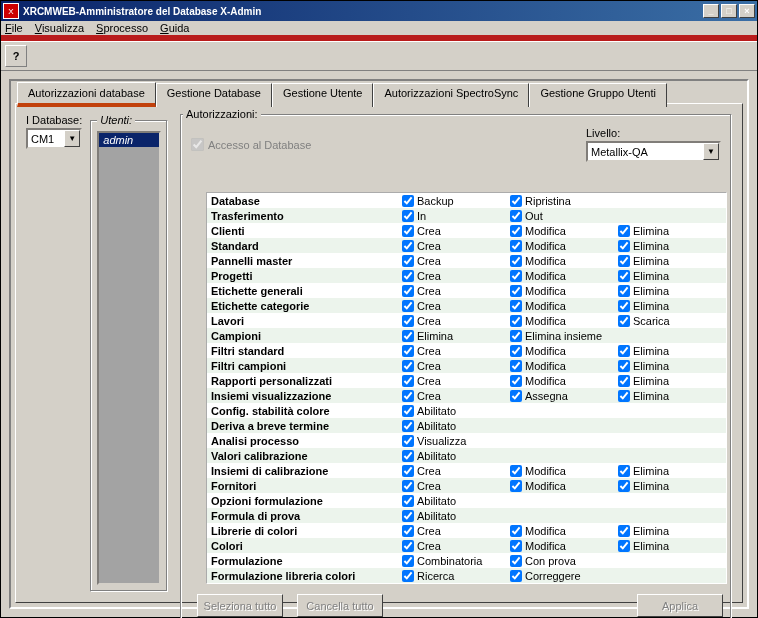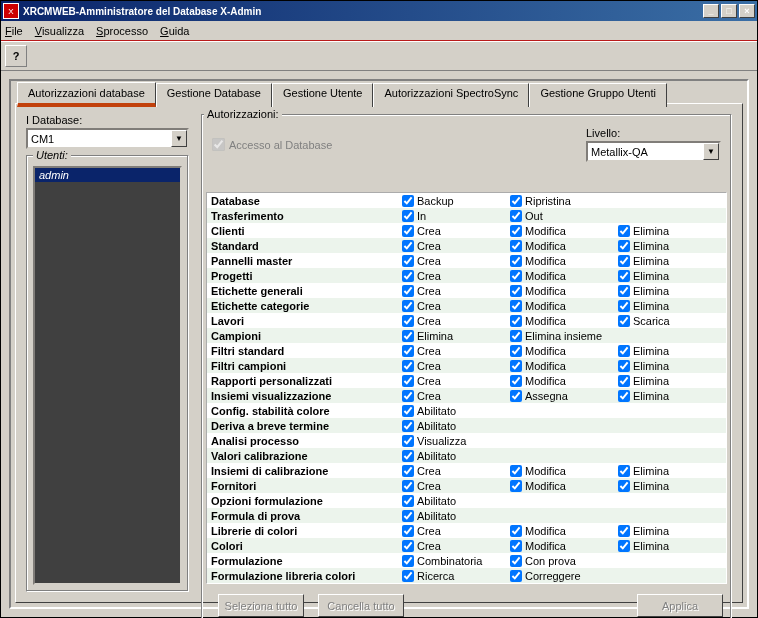--- a/index.html
+++ b/index.html
@@ -7,63 +7,63 @@
 
 .window { width: 758px; height: 618px; border: 1px solid #000; background: #d4d0c8; display: flex; flex-direction: column; }
 
 .titlebar { height: 20px; background: linear-gradient(to right, #0a246a, #3a6ea5); color: #fff; display: flex; align-items: center; padding: 0 2px; justify-content: space-between; }
 .titlebar-left { display: flex; align-items: center; gap: 4px; }
 .titlebar .title { font-weight: bold; font-size: 10px; text-align: center; }
 .titlebar .ico { width: 16px; height: 16px; background: #c00; border: 1px solid #fff; font-size: 8px; display: flex; align-items: center; justify-content: center; }
 .titlebar-buttons { display: flex; gap: 2px; }
 .titlebar-buttons .btn { width: 16px; height: 14px; background: #d4d0c8; border: 1px solid #fff; border-right-color: #404040; border-bottom-color: #404040; font-size: 9px; display: flex; align-items: center; justify-content: center; font-family: Arial; font-weight: bold; cursor: pointer; }
 
-.menubar { height: 20px; display: flex; align-items: center; padding: 0 4px; gap: 12px; border-bottom: 1px solid #b91c1c; }
+.menubar { height: 20px; display: flex; align-items: center; padding: 0 4px; gap: 12px; border-bottom: 6px solid #b91c1c; }
 .menubar .menuitem { cursor: pointer; }
 .menubar .menuitem .ul { text-decoration: underline; }
 
 .toolbar { height: 30px; border-top: 1px solid #fff; border-bottom: 1px solid #808080; display: flex; align-items: center; padding: 2px 4px; }
 .toolbtn { width: 22px; height: 22px; border: 1px solid #fff; border-right-color: #808080; border-bottom-color: #808080; display: flex; align-items: center; justify-content: center; font-weight: bold; cursor: pointer; background: #d4d0c8; }
 
 .client { flex: 1; padding: 8px; position: relative; }
 .panel { border: 2px solid; border-color: #808080 #fff #fff #808080; background: #d4d0c8; height: 100%; position: relative; }
 
 .tabs { position: absolute; top: 2px; left: 6px; display: flex; z-index: 2; }
 .tab { padding: 3px 10px 3px 10px; border: 1px solid #fff; border-right-color: #404040; border-bottom: none; background: #d4d0c8; margin-right: 0; position: relative; cursor: pointer; font-size: 11px; }
 .tab.active { background: #d4d0c8; top: -1px; padding-top: 4px; padding-bottom: 4px; z-index: 3; border-bottom: 4px solid #c2410c; margin-bottom: -1px; }
 
 .tabbody { position: absolute; top: 22px; left: 4px; right: 4px; bottom: 4px; border: 1px solid #fff; border-right-color: #404040; border-bottom-color: #404040; background: #d4d0c8; padding: 10px; }
 
 .row { display: flex; gap: 12px; height: 100%; }
-.leftcol { width: 178px; display: flex; flex-direction: column; }
+.leftcol { width: 178px; display: flex; gap: 8px; }
 .rightcol { flex: 1; display: flex; flex-direction: column; }
 
 .label { font-size: 11px; margin-bottom: 2px; }
 .combo { width: 100%; height: 21px; border: 2px inset #d4d0c8; background: #fff; display: flex; align-items: center; justify-content: space-between; padding-left: 3px; }
 .combo .arrow { width: 16px; height: 17px; background: #d4d0c8; border: 1px solid #fff; border-right-color: #404040; border-bottom-color: #404040; display: flex; align-items: center; justify-content: center; font-size: 8px; cursor: pointer; }
 
 .groupbox { border: 1px solid #808080; border-right-color: #fff; border-bottom-color: #fff; box-shadow: inset -1px -1px 0 #808080, inset 1px 1px 0 #fff; position: relative; padding: 10px 6px 6px 6px; margin-top: 6px; }
 .groupbox > .gblabel { position: absolute; top: -7px; left: 6px; background: #d4d0c8; padding: 0 3px; }
 .leftcol .groupbox { flex: 1; font-style: italic; }
 
-.listbox { width: 100%; height: 100%; background: #404040; border: 2px inset #d4d0c8; overflow: auto; }
+.listbox { width: 100%; height: 100%; background: #a3a3a3; border: 2px inset #d4d0c8; overflow: auto; }
 .listitem { padding: 1px 4px; cursor: pointer; }
 .listitem.selected { background: #0a246a; color: #fff; }
 
 .auth-top { display: flex; align-items: center; justify-content: space-between; padding: 2px 6px 8px 6px; }
 .chk { display: flex; align-items: center; gap: 4px; }
 .chk input { width: 13px; height: 13px; }
 .chk.disabled { color: #808080; }
 .levelwrap { display: flex; flex-direction: column; }
 .levelwrap .combo { width: 135px; }
 
 .authgroup { flex: 1; border: 1px solid #808080; border-right-color: #fff; border-bottom-color: #fff; box-shadow: inset -1px -1px 0 #808080, inset 1px 1px 0 #fff; position: relative; margin-top: 0; display: flex; flex-direction: column; padding: 10px 4px 6px 4px; }
 .authgroup .gblabel { position: absolute; top: -7px; left: 2px; background: #d4d0c8; padding: 0 3px; }
 
-.grid { flex: 1; overflow-y: auto; overflow-x: hidden; border: 1px inset #fff; background: #0f766e; margin-top: 22px; }
+.grid { flex: 1; overflow-y: auto; overflow-x: hidden; border: 1px inset #fff; background: #0f766e; margin-top: 22px; margin-left: 21px; }
 .grow { display: flex; align-items: center; height: 15px; font-size: 11px; }
 .grow:nth-child(even) { background: #ecf4ec; }
 .grow:nth-child(odd) { background: #fff; }
 .gcell-name { width: 195px; padding-left: 4px; font-weight: bold; }
 .gcell { display: flex; align-items: center; gap: 3px; width: 108px; }
 .gcell input { width: 12px; height: 12px; }
 
 .btnrow { display: flex; justify-content: space-between; padding: 10px 4px 0 4px; }
 .btnrow-left { display: flex; gap: 6px; }
 .winbtn { min-width: 86px; height: 23px; border: 1px solid #fff; border-right-color: #404040; border-bottom-color: #404040; background: #d4d0c8; cursor: pointer; font-size: 11px; }

